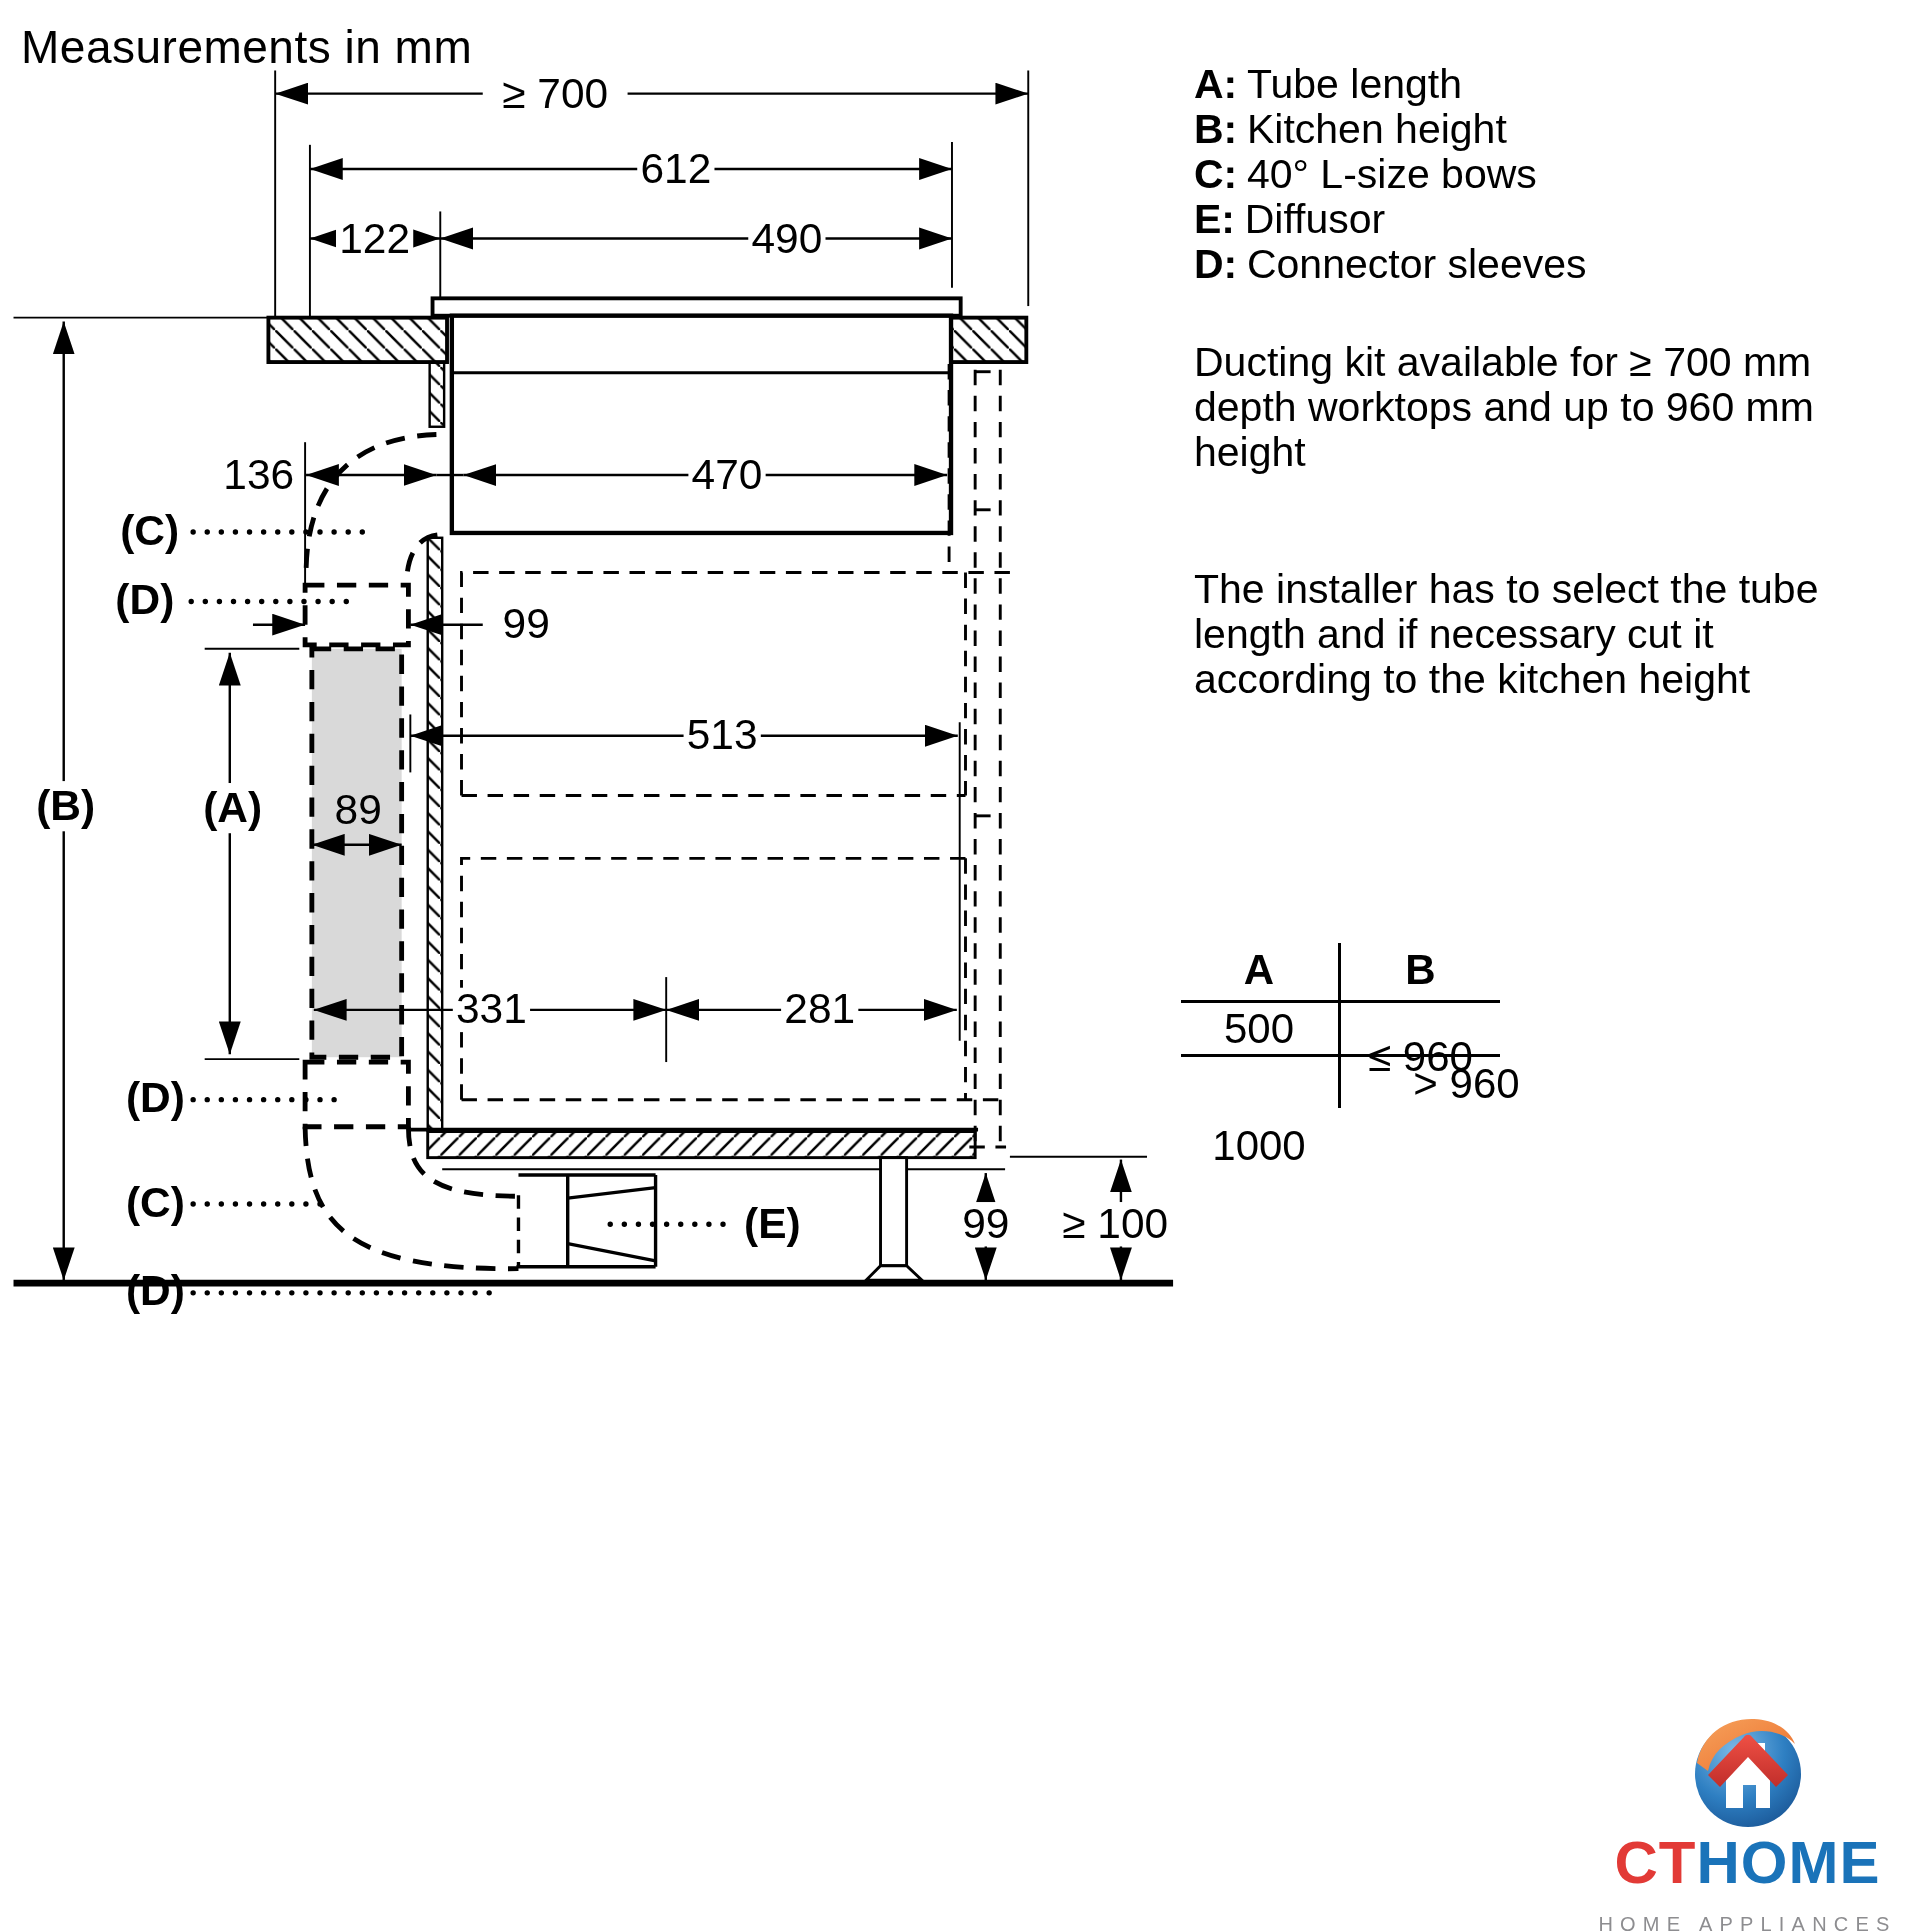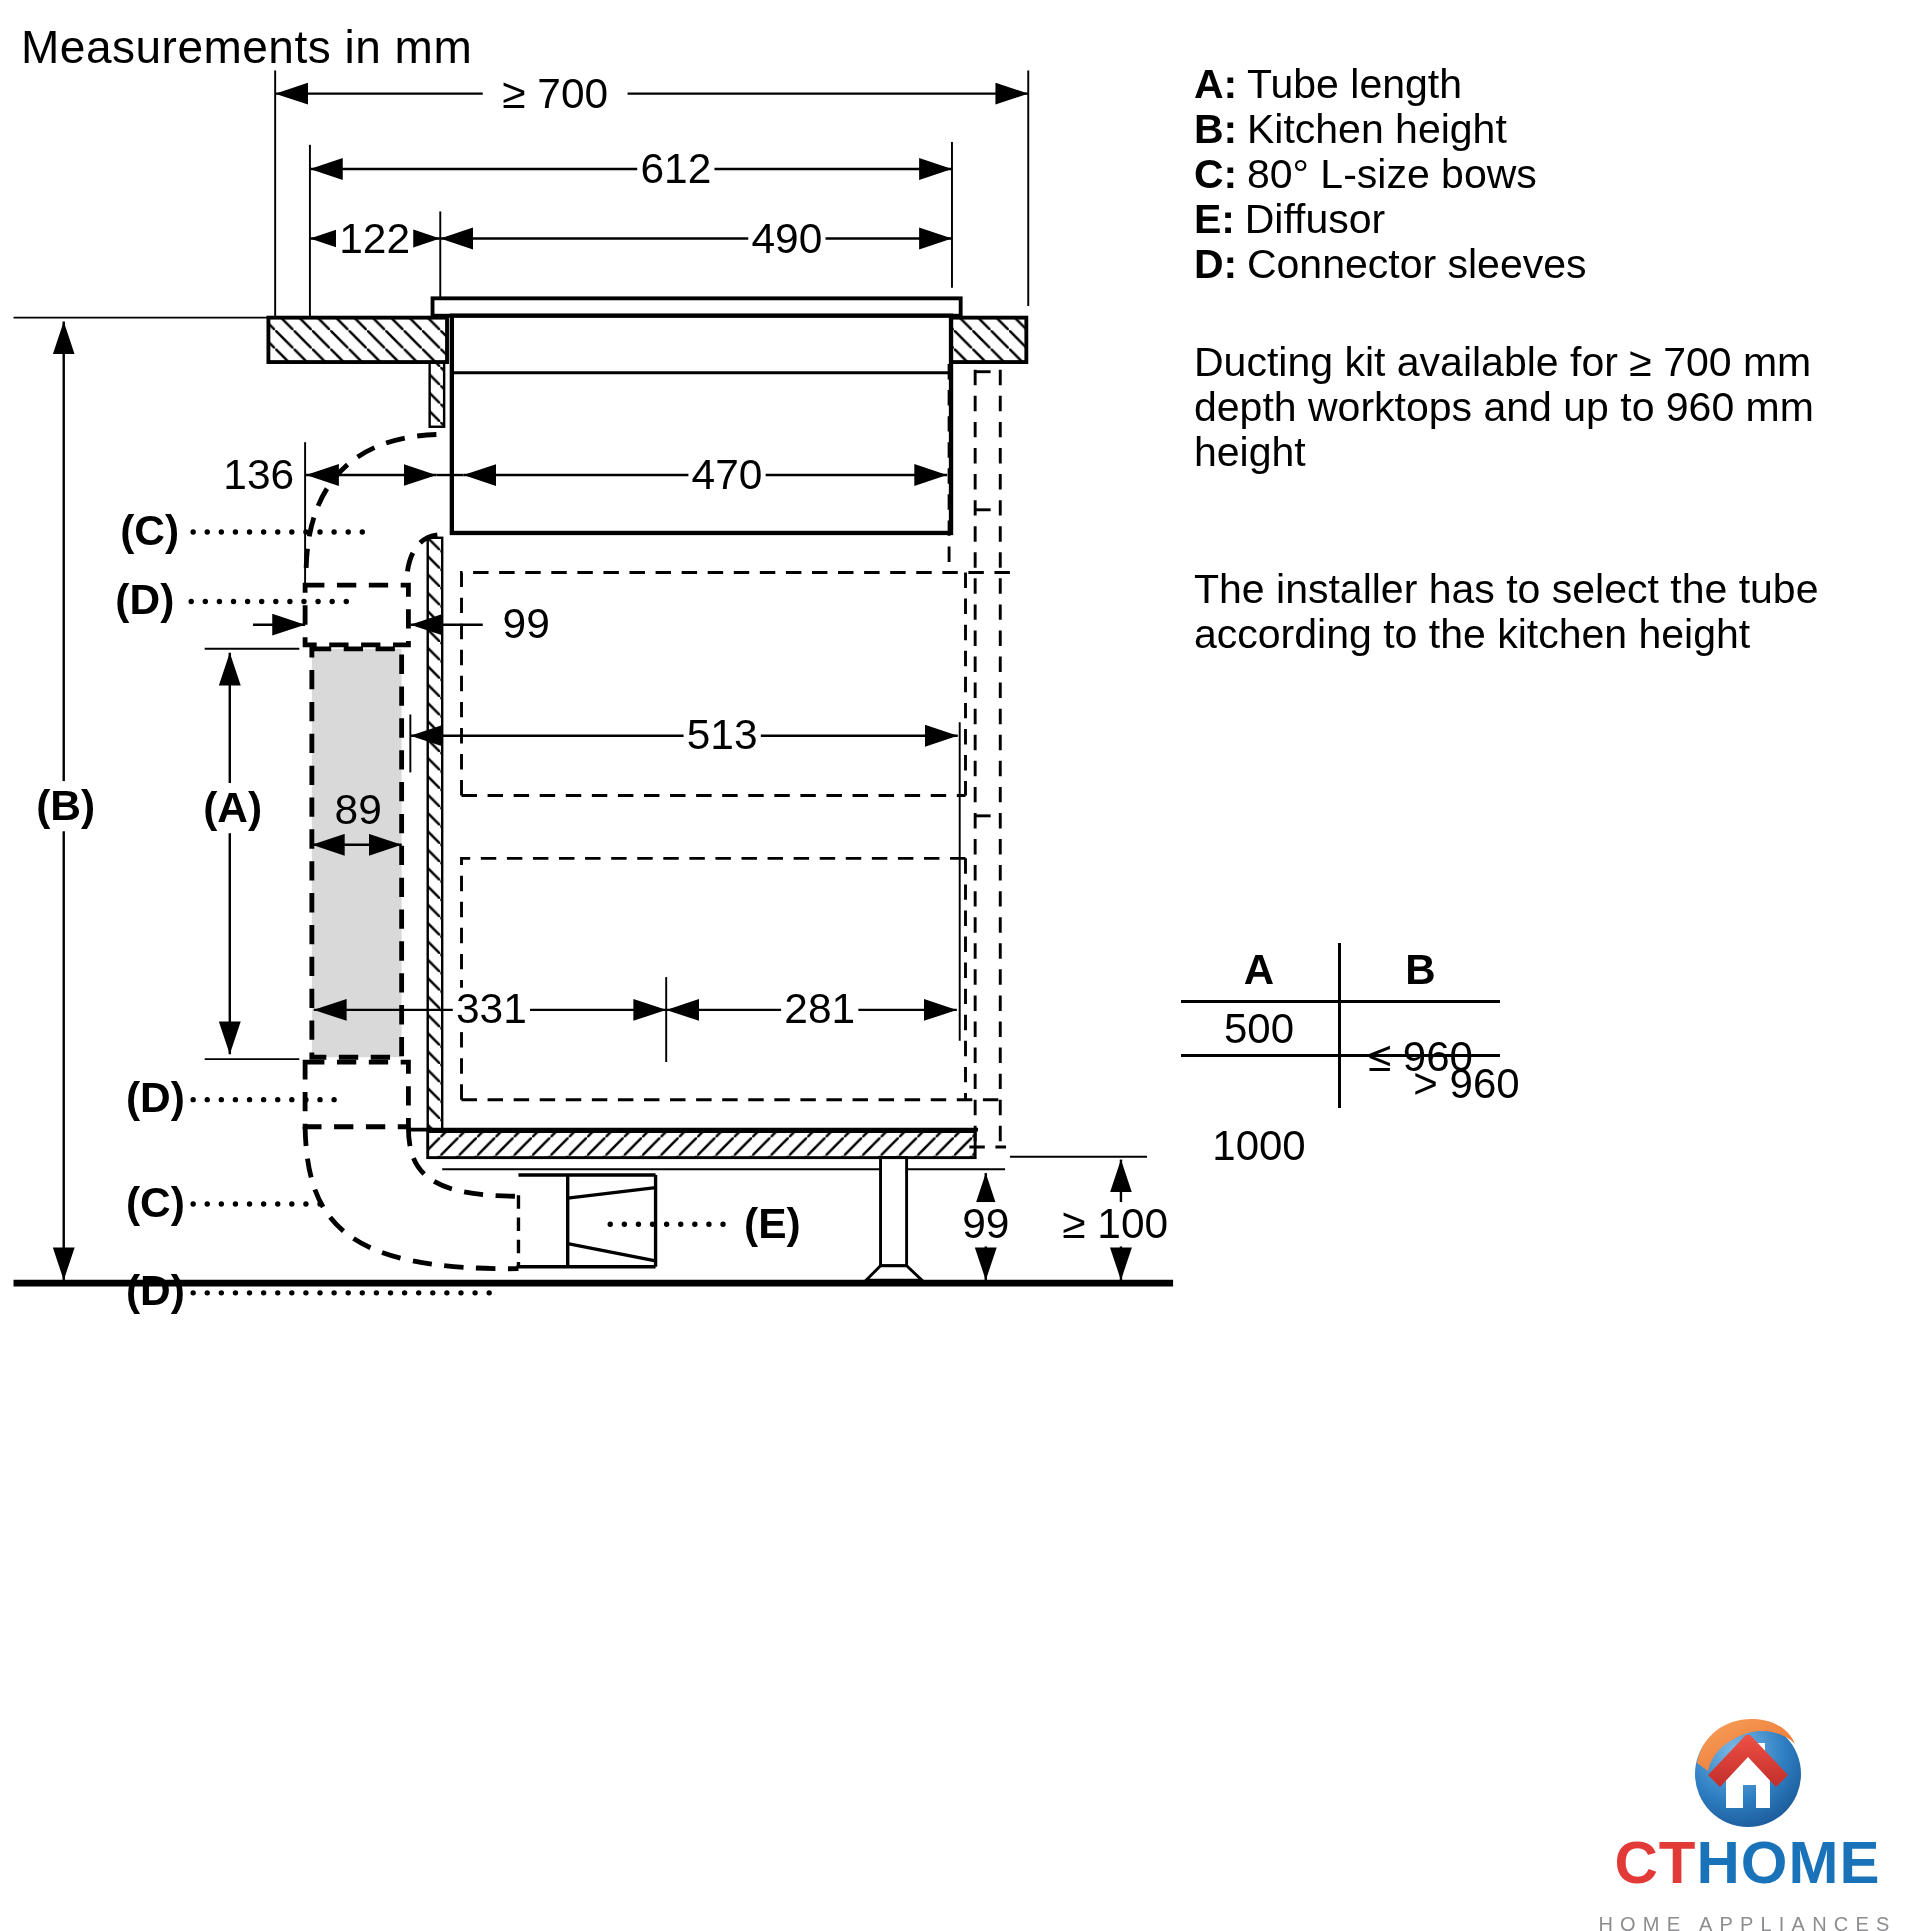--- a/index.html
+++ b/index.html
@@ -192,33 +192,34 @@
     <text class="lbltxt" x="161" y="1337" dominant-baseline="central">(D)</text>
     <text class="lbltxt" x="800" y="1267" dominant-baseline="central">(E)</text>
   </g>
 </svg>
 
 <div id="title" class="abs">Measurements in mm</div>
 
 <div id="legend" class="abs">
   <div class="leg-row"><span class="k">A:</span><span>Tube length</span></div>
   <div class="leg-row"><span class="k">B:</span><span>Kitchen height</span></div>
-  <div class="leg-row"><span class="k">C:</span><span>80° L-size bows</span></div>
+  <div class="leg-row"><span class="k">C:</span><span>40° L-size bows</span></div>
   <div class="leg-row"><span class="k">E:</span><span>Diffusor</span></div>
   <div class="leg-row"><span class="k">D:</span><span>Connector sleeves</span></div>
 </div>
 
 <div id="note1" class="abs">
   <div>Ducting kit available for ≥ 700 mm</div>
   <div>depth worktops and up to 960 mm</div>
   <div>height</div>
 </div>
 
 <div id="note2" class="abs">
   <div>The installer has to select the tube</div>
+  <div>length and if necessary cut it</div>
   <div>according to the kitchen height</div>
 </div>
 
 <div>
   <div class="tcell th" style="left:1181px;top:943px;width:156px;height:54px;">A</div>
   <div class="tcell th" style="left:1342px;top:943px;width:157px;height:54px;">B</div>
   <div class="tcell" style="left:1181px;top:1004px;width:156px;height:50px;">500</div>
   <div class="tcell" style="left:1342px;top:1004px;width:157px;height:50px;margin-top:28px;">≤ 960</div>
   <div class="tcell" style="left:1181px;top:1121px;width:156px;height:50px;">1000</div>
   <div class="tcell" style="left:1342px;top:1059px;width:157px;height:50px;padding-left:46px;">&gt; 960</div>

